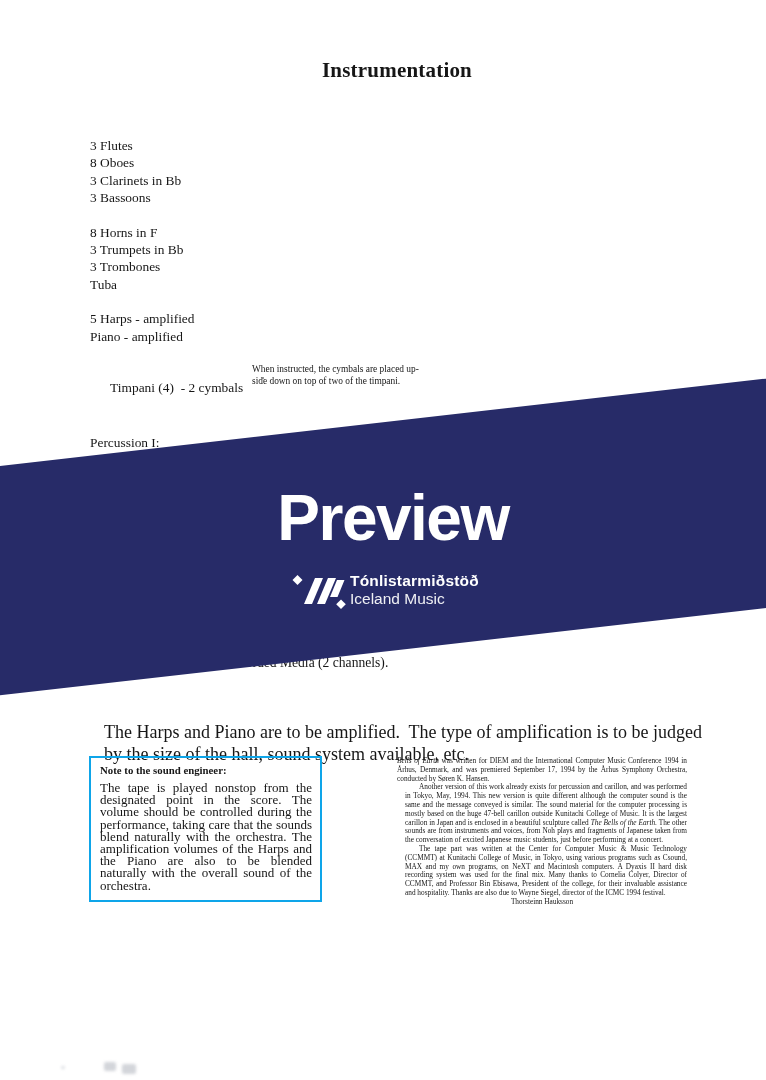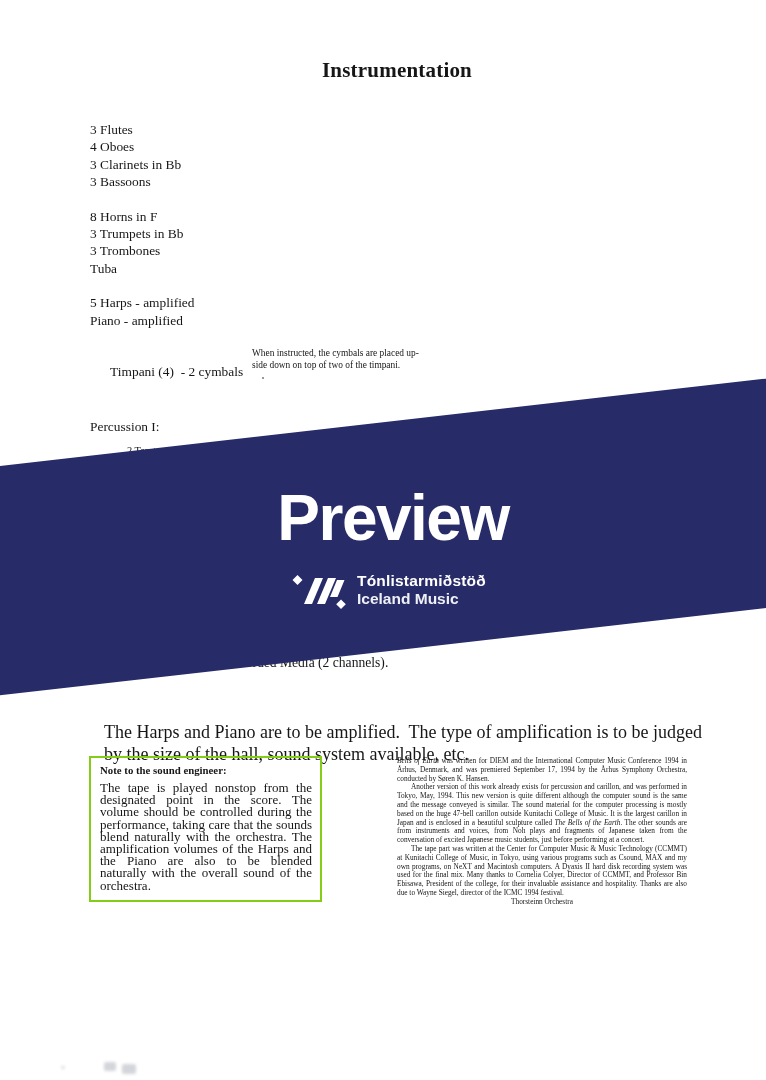--- a/index.html
+++ b/index.html
@@ -6,76 +6,76 @@
   .page{
     position:relative; width:766px; height:1080px; background:#ffffff;
     margin:0 auto; overflow:hidden;
     font-family:"Liberation Serif", serif; color:#161616;padding-left:24px;
   }
   .page-title{
     position:absolute; left:34px; top:58px; width:726px;
     text-align:center; font-size:21px; font-weight:700; letter-spacing:.2px;
   }
   .inst-list{position:absolute; left:90px; top:121px; font-size:13.4px; line-height:17.4px;}
-  .inst-group{margin:0 0 17px 0;}
+  .inst-group{margin:16px 0 17px 0;}
   .timpani-row{position:relative; margin-top:15px; white-space:pre-wrap;}
   .timpani-note{
     position:absolute; left:162px; top:1px; width:210px;
     font-size:9.4px; line-height:12px; white-space:nowrap;
   }
   .perc-label{margin-top:2px;}
   .perc-items{margin-top:9px; margin-left:37px; font-size:10.4px; line-height:13.5px;}
   .media-fragment{position:absolute; left:229px; top:655px; font-size:13.6px;}
   .amp-para{position:absolute; left:90px; top:708px; width:600px; margin:14px;
     font-size:18px; line-height:21.8px; white-space:pre-wrap;}
   .note-box{
     position:absolute; left:89px; top:756px; width:212px;
-    border:2px solid #84cc16; padding:6px 8px 8px 9px;
+    border:2px solid #0ea5e9; padding:6px 8px 8px 9px;
   }
   .note-title{font-size:10.8px; font-weight:700; margin-bottom:6px;}
   .note-body{font-size:13px; line-height:12.2px; text-align:justify;}
   .program-notes{position:absolute; left:397px; top:757px; width:290px;
     font-size:7.3px; line-height:8.8px; text-align:justify;}
   .program-notes p{margin:0;}
-  .program-notes p.ind{text-indent:14px;}
+  .program-notes p.ind{text-indent:14px;margin-left:8px;}
   .it{font-style:italic;}
   .sig{text-align:center; margin-top:0;}
   .score-line{position:absolute; left:16px; top:966px; width:750px;
     text-align:center; font-size:15.5px;}
   .stray-dot{position:absolute; left:262px; top:377px; width:2px; height:2px;
     background:#777; border-radius:50%;}
   .smudge{position:absolute; background:rgba(140,145,158,.38); filter:blur(1.6px); border-radius:2px;}
   .sm1{left:104px; top:1062px; width:12px; height:9px;}
   .sm2{left:122px; top:1064px; width:14px; height:10px;}
   .sm3{left:61px; top:1066px; width:4px; height:3px; background:rgba(140,145,158,.3);}
   
   .banner{position:absolute; inset:0; pointer-events:none;}
   .band{position:absolute; left:-37px; top:423px; width:840px; height:228px;
     background:#272b68; transform:rotate(-6.5deg);}
   .preview-text{
     position:absolute; left:16px; top:481px; width:754px; text-align:center;
     font-family:"Liberation Sans", sans-serif; font-weight:700;
     font-size:64px; letter-spacing:-1.5px; color:#ffffff;
   }
-  .logo{position:absolute; left:292px; top:567px; display:flex; align-items:center; gap:9px;
+  .logo{position:absolute; left:292px; top:567px; display:flex; align-items:center; gap:2px;
     font-family:"Liberation Sans", sans-serif; color:#ffffff;}
   .logo-text .l1{font-size:15.5px; font-weight:700; line-height:19px; letter-spacing:.2px;}
-  .logo-text .l2{font-size:15.5px; font-weight:700; line-height:18px; color:rgba(255,255,255,.93);}
+  .logo-text .l2{font-size:15.5px; font-weight:400; line-height:18px; color:rgba(255,255,255,.93);}
 </style>
 </head>
 <body>
 
 <div class="page">
 
   <div class="page-title">Instrumentation</div>
 
   <div class="inst-list">
     <div class="inst-group">
       <div>3 Flutes</div>
-      <div>4 Oboes</div>
+      <div>8 Oboes</div>
       <div>3 Clarinets in Bb</div>
       <div>3 Bassoons</div>
     </div>
     <div class="inst-group">
       <div>8 Horns in F</div>
       <div>3 Trumpets in Bb</div>
       <div>3 Trombones</div>
       <div>Tuba</div>
     </div>
     <div class="inst-group">
@@ -106,21 +106,21 @@
 
   <div class="note-box">
     <div class="note-title">Note to the sound engineer:</div>
     <div class="note-body">The tape is played nonstop from the designated point in the score.  The volume should be controlled during the performance, taking care that the sounds blend naturally with the orchestra. The amplification volumes of the Harps and the Piano are also to be blended naturally with the overall sound of the orchestra.</div>
   </div>
 
   <div class="program-notes">
     <p><span class="it">Bells of Earth</span><span> was written for DIEM and the International Computer Music Conference 1994 in Århus, Denmark, and was premiered September 17, 1994 by the Århus Symphony Orchestra, conducted by Søren K. Hansen.</span></p>
     <p class="ind"><span>Another version of this work already exists for percussion and carillon, and was performed in Tokyo, May, 1994.  This new version is quite different although the computer sound is the same and the message conveyed is similar.  The sound material for the computer processing is mostly based on the huge 47-bell carillon outside Kunitachi College of Music.  It is the largest carillon in Japan and is enclosed in a beautiful sculpture called </span><span class="it">The Bells of the Earth</span><span>.  The other sounds are from instruments and voices, from Noh plays and fragments of Japanese taken from the conversation of excited Japanese music students, just before performing at a concert.</span></p>
     <p class="ind">The tape part was written at the Center for Computer Music &amp; Music Technology (CCMMT) at Kunitachi College of Music, in Tokyo, using various programs such as Csound, MAX and my own programs, on NeXT and Macintosh computers. A Dyaxis II hard disk recording system was used for the final mix.  Many thanks to Cornelia Colyer, Director of CCMMT, and Professor Bin Ebisawa, President of the college, for their invaluable assistance and hospitality.  Thanks are also due to Wayne Siegel, director of the ICMC 1994 festival.</p>
-    <div class="sig">Thorsteinn Orchestra</div>
+    <div class="sig">Thorsteinn Hauksson</div>
   </div>
 
 
   <div class="smudge sm1"></div>
   <div class="smudge sm2"></div>
   <div class="smudge sm3"></div>
 
   <div class="banner">
     <div class="band" style="background: rgb(39, 43, 104);"></div>
     <div class="preview-text">Preview</div>

